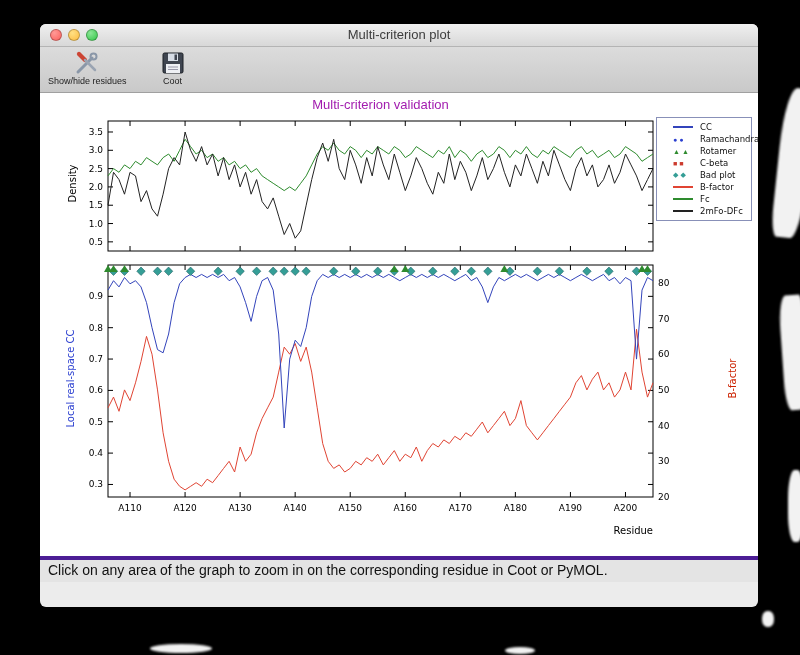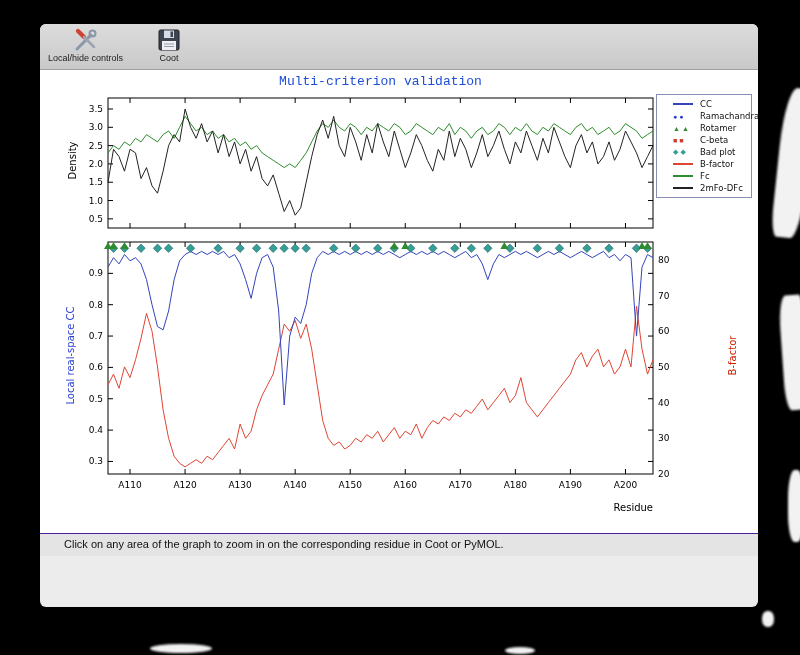--- a/index.html
+++ b/index.html
@@ -43,21 +43,21 @@
           border-bottom:4px solid #444;}
   .arr-dn{width:0;height:0;border-left:3.5px solid transparent;border-right:3.5px solid transparent;
           border-top:4px solid #444;}
   .zoom-input{width:88px;height:18px;border:1px solid #89a8cc;background:#fff;
               font-size:11px;font-family:"DejaVu Sans Mono",monospace;padding:0 4px;
               box-shadow:0 0 3px rgba(90,140,220,.8);outline:none;}
 
   
   .plot-area{position:relative;height:463px;background:#fff;}
   .fig-title{position:absolute;left:68px;width:545px;top:4px;text-align:center;
-             font-size:13px;color:#1d4ed8;font-family:Liberation Mono, monospace;}
+             font-size:13px;color:#a21caf;font-family:Liberation Sans, sans-serif;}
   svg.axes{position:absolute;left:24px;}
   #top-axes{top:22px;}
   #bottom-axes{top:166px;}
   svg text{font-family:"DejaVu Sans",sans-serif;fill:#000;}
   .vlab{position:absolute;transform:rotate(-90deg);white-space:nowrap;text-align:center;
         font-size:10px;font-family:"DejaVu Sans",sans-serif;}
   .vlab-density{left:-33px;top:85px;width:130px;color:#000;}
   .vlab-cc{left:-45px;top:280px;width:150px;color:#2b3fd0;}
   .vlab-bf{left:657px;top:280px;width:70px;color:#cc2200;}
   .xlab{position:absolute;left:68px;width:545px;top:432px;text-align:right;
@@ -67,49 +67,55 @@
   .legend{position:absolute;left:616px;top:24px;width:96px;background:#fff;
           border:1px solid #8890b8;padding:3px 16px;box-sizing:border-box;}
   .lg-row{display:flex;align-items:center;height:12px;}
   .lg-marker{width:24px;display:inline-flex;align-items:center;font-size:7px;
              letter-spacing:2px;flex-shrink:0;}
   .lg-lineblock{width:20px;height:2px;display:inline-block;}
   .lg-label{font-size:8.5px;color:#111;margin-left:3px;white-space:nowrap;
             font-family:"DejaVu Sans",sans-serif;}
 
   
-  .statusbar{height:22px;background:#e4e4e4;border-top:1px solid #4c1d95;
-             font-size:11px;color:#111;line-height:21px;padding-left:24px;}
+  .statusbar{height:22px;background:#e4e4e4;border-top:4px solid #4c1d95;
+             font-size:14px;color:#111;line-height:21px;padding-left:8px;}
 
   
   .artifact{position:absolute;background:#fff;filter:blur(1px);opacity:.95;}
   .a1{right:-8px;top:88px;width:30px;height:150px;border-radius:40% 10% 35% 20%;transform:rotate(6deg);}
   .a2{right:-6px;top:295px;width:24px;height:115px;border-radius:30% 15% 40% 25%;transform:rotate(-4deg);}
   .a3{right:-4px;top:470px;width:16px;height:72px;border-radius:40%;}
   .a4{left:150px;bottom:2px;width:62px;height:9px;border-radius:50%;}
   .a5{left:505px;bottom:1px;width:30px;height:7px;border-radius:50%;}
   .a6{right:26px;bottom:28px;width:12px;height:16px;border-radius:45%;}
 </style>
 </head>
 <body>
 
 <div class="window">
 
+  <div class="titlebar">
+    <span class="tl red"></span>
+    <span class="tl yellow"></span>
+    <span class="tl green"></span>
+    <div class="title-text">Multi-criterion plot</div>
+  </div>
 
   <div class="toolbar">
     <div class="tb-item">
       <div class="tb-icon">
         <svg width="26" height="26" viewBox="0 0 26 26">
           <line x1="4" y1="22" x2="18" y2="8" stroke="#8a97a8" stroke-width="3" stroke-linecap="round"></line>
           <circle cx="19.5" cy="6.5" r="3" fill="none" stroke="#8a97a8" stroke-width="2"></circle>
           <line x1="5" y1="4" x2="11" y2="10" stroke="#cc4433" stroke-width="4.2" stroke-linecap="round"></line>
           <line x1="11" y1="10" x2="21" y2="20" stroke="#9aa4b2" stroke-width="2.5" stroke-linecap="round"></line>
         </svg>
       </div>
-      <div class="tb-label">Local/hide controls</div>
+      <div class="tb-label">Show/hide residues</div>
     </div>
     <div class="tb-item">
       <div class="tb-icon">
         <svg width="24" height="24" viewBox="0 0 24 24">
           <rect x="2" y="2" width="20" height="20" rx="1.5" fill="#3f4550" stroke="#1d2026"></rect>
           <rect x="7" y="2.5" width="10" height="7.5" fill="#d7dde6"></rect>
           <rect x="13.5" y="3.5" width="2.5" height="5.5" fill="#3f4550"></rect>
           <rect x="5" y="13" width="14" height="9" fill="#eef0f4"></rect>
           <line x1="7" y1="16" x2="17" y2="16" stroke="#99a" stroke-width="1"></line>
           <line x1="7" y1="18.5" x2="17" y2="18.5" stroke="#99a" stroke-width="1"></line>

